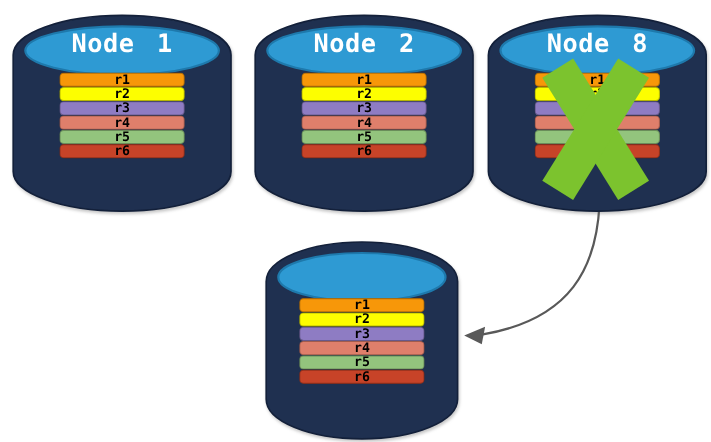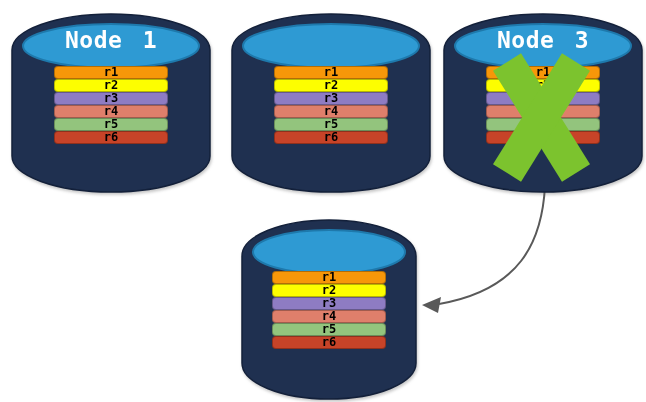--- a/index.html
+++ b/index.html
@@ -74,36 +74,37 @@
       <div class="row" style="background: rgb(147, 196, 125);">r5</div>
       <div class="row" style="background: rgb(199, 67, 40);">r6</div>
     </div>
   </div>
 
   <div class="node" id="node2">
     <svg class="cyl" width="202" height="188" viewBox="0 0 202 188">
       <path d="M2,44 A99,36 0 0 1 200,44 L200,150 A99,36 0 0 1 2,150 Z" stroke-width="1.5" fill="#1F3050" stroke="#13203A"></path>
       <ellipse cx="101" cy="40" rx="88" ry="22" stroke-width="2" fill="#2E9AD3" stroke="#1E79AC"></ellipse>
     </svg>
+    <div class="node-title">Node 2</div>
     <div class="rows">
       <div class="row" style="background: rgb(247, 151, 9);">r1</div>
       <div class="row" style="background: rgb(253, 254, 0);">r2</div>
       <div class="row" style="background: rgb(142, 124, 195);">r3</div>
       <div class="row" style="background: rgb(223, 127, 107);">r4</div>
       <div class="row" style="background: rgb(147, 196, 125);">r5</div>
       <div class="row" style="background: rgb(199, 67, 40);">r6</div>
     </div>
   </div>
 
   <div class="node" id="node3">
     <svg class="cyl" width="202" height="188" viewBox="0 0 202 188">
       <path d="M2,44 A99,36 0 0 1 200,44 L200,150 A99,36 0 0 1 2,150 Z" stroke-width="1.5" fill="#1F3050" stroke="#13203A"></path>
       <ellipse cx="101" cy="40" rx="88" ry="22" stroke-width="2" fill="#2E9AD3" stroke="#1E79AC"></ellipse>
     </svg>
-    <div class="node-title">Node 3</div>
+    <div class="node-title">Node 8</div>
     <div class="rows">
       <div class="row" style="background: rgb(247, 151, 9);">r1</div>
       <div class="row" style="background: rgb(253, 254, 0);">r2</div>
       <div class="row" style="background: rgb(142, 124, 195);">r3</div>
       <div class="row" style="background: rgb(223, 127, 107);">r4</div>
       <div class="row" style="background: rgb(147, 196, 125);">r5</div>
       <div class="row" style="background: rgb(199, 67, 40);">r6</div>
     </div>
     <svg class="xmark" width="202" height="188" viewBox="0 0 202 188">
       <line x1="65" y1="56" x2="134" y2="167" stroke-width="33" stroke="#7CC32E"></line>

